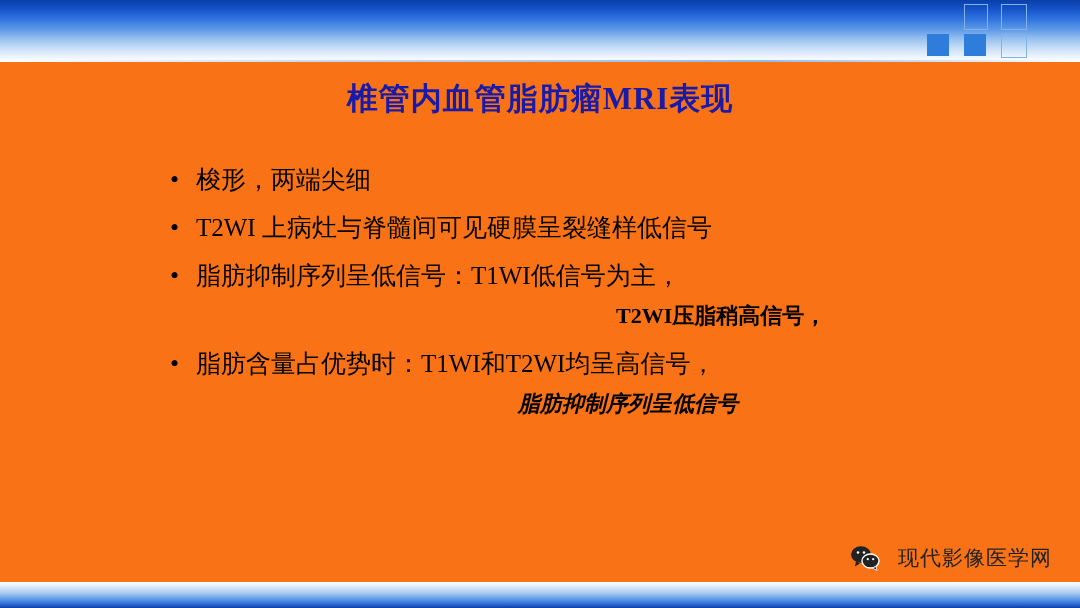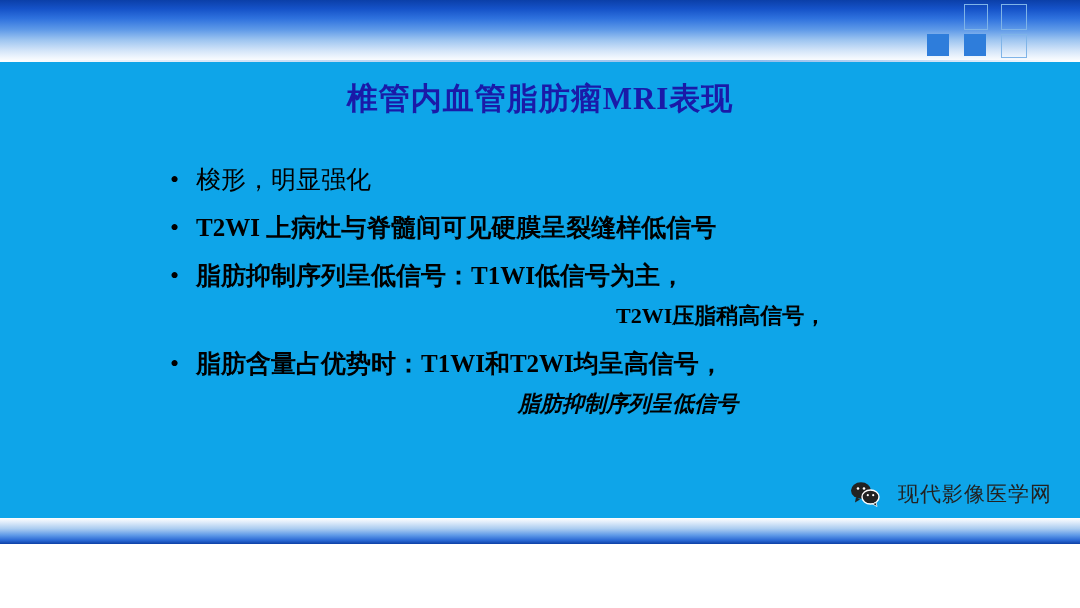--- a/index.html
+++ b/index.html
@@ -3,23 +3,23 @@
 <meta charset="utf-8">
 <style>
   html, body {
     margin: 0;
     padding: 0;
     background: #ffffff;
   }
   #slide {
     position: relative;
     width: 1080px;
-    height: 544px;
+    height: 608px;
     overflow: hidden;
-    background: #0ea5e9;
+    background: #f97316;
     font-family: "Liberation Serif", serif;
   }
 
   
   .top-banner {
     position: absolute;
     left: 0; top: 0;
     width: 1080px;
     height: 62px;
     background: linear-gradient(to bottom,
@@ -97,21 +97,21 @@
     flex: 0 0 26px;
     font-size: 26px;
     line-height: 40px;
     color: #000000;
     text-align: left;
   }
   .bullet-text {
     font-size: 25px;
     line-height: 40px;
     color: #000000;
-    font-weight: bold;
+    font-weight: normal;
     font-family: "Liberation Serif", serif;
     white-space: pre;
   }
   .bullet-text.light {
     font-weight: normal;
   }
   .sub-line {
     font-size: 22px;
     line-height: 40px;
     color: #000000;
@@ -157,21 +157,21 @@
   <div class="sq-outline" style="left:1001px; top:4px; width:24px; height:24px;"></div>
   <div class="sq-outline" style="left:1001px; top:34px; width:24px; height:22px;"></div>
 
   <div class="title">椎管内血管脂肪瘤MRI表现</div>
 
   <div class="content">
 
     <div class="bullet-row">
       <div class="bullet-dot">•</div>
       <div>
-        <div class="bullet-text light">梭形，明显强化</div>
+        <div class="bullet-text light">梭形，两端尖细</div>
       </div>
     </div>
 
     <div class="bullet-row">
       <div class="bullet-dot">•</div>
       <div>
         <div class="bullet-text">T2WI 上病灶与脊髓间可见硬膜呈裂缝样低信号</div>
       </div>
     </div>
 

